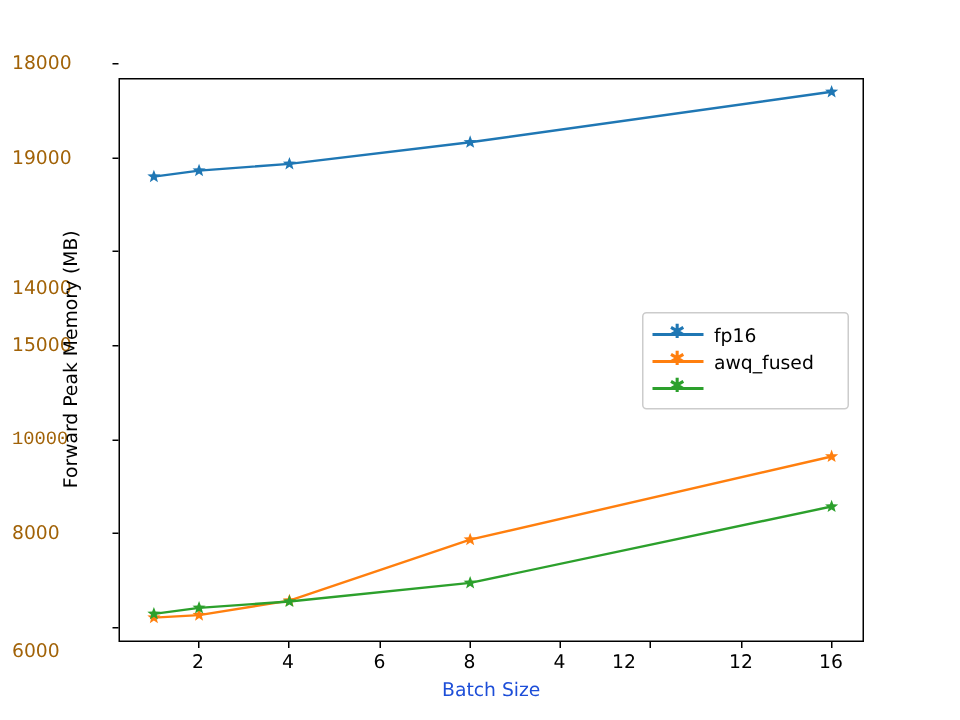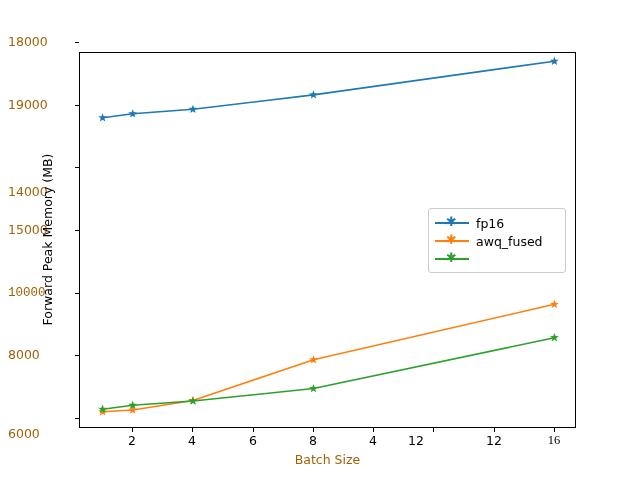--- a/index.html
+++ b/index.html
@@ -79,21 +79,21 @@
     height: 4px;
     background: #000000;
   }
   #xaxis-title {
     position: absolute;
     left: 79px;
     top: 452px;
     width: 497px;
     text-align: center;
     font-size: 12.5px;
-    color: #a16207;
+    color: #1d4ed8;
   }
   #yaxis-title {
     position: absolute;
     left: -93px;
     top: 232px;
     width: 280px;
     text-align: center;
     font-size: 12.5px;
     color: #000000;
     transform: rotate(-90deg);
@@ -173,21 +173,21 @@
   <div class="xtick-mark" style="left:494px;"></div>
   <div class="xtick-mark" style="left:554px;"></div>
 
   <div class="xlabel-item" style="left:112px; top:434px;">2</div>
   <div class="xlabel-item" style="left:172px; top:434px;">4</div>
   <div class="xlabel-item" style="left:233px; top:434px;">6</div>
   <div class="xlabel-item" style="left:293px; top:434px;">8</div>
   <div class="xlabel-item" style="left:353px; top:434px;">4</div>
   <div class="xlabel-item" style="left:396px; top:434px;text-align:center;">12</div>
   <div class="xlabel-item" style="left:474px; top:434px;">12</div>
-  <div class="xlabel-item" style="left:534px; top:434px;font-family:Liberation Serif, serif;">16</div>
+  <div class="xlabel-item" style="left:534px; top:434px;">16</div>
 
   <div id="xaxis-title">Batch Size</div>
   <div id="yaxis-title">Forward Peak Memory (MB)</div>
 
   <div id="axes">
     <svg id="plot-svg" viewBox="0 0 497 376" preserveAspectRatio="none">
       <g id="series-group">
           <polyline points="22.59,64.74 52.71,60.78 112.95,56.26 233.44,41.84 474.41,8.20" fill="none" stroke="#1f77b4" stroke-width="1.6" stroke-linejoin="round" stroke-linecap="round"></polyline>
           <polygon points="22.59,60.14 23.73,63.18 26.97,63.32 24.43,65.34 25.29,68.46 22.59,66.67 19.89,68.46 20.75,65.34 18.22,63.32 21.46,63.18" fill="#1f77b4"></polygon>
           <polygon points="52.71,56.18 53.85,59.22 57.09,59.36 54.55,61.38 55.42,64.50 52.71,62.71 50.01,64.50 50.87,61.38 48.34,59.36 51.58,59.22" fill="#1f77b4"></polygon>

